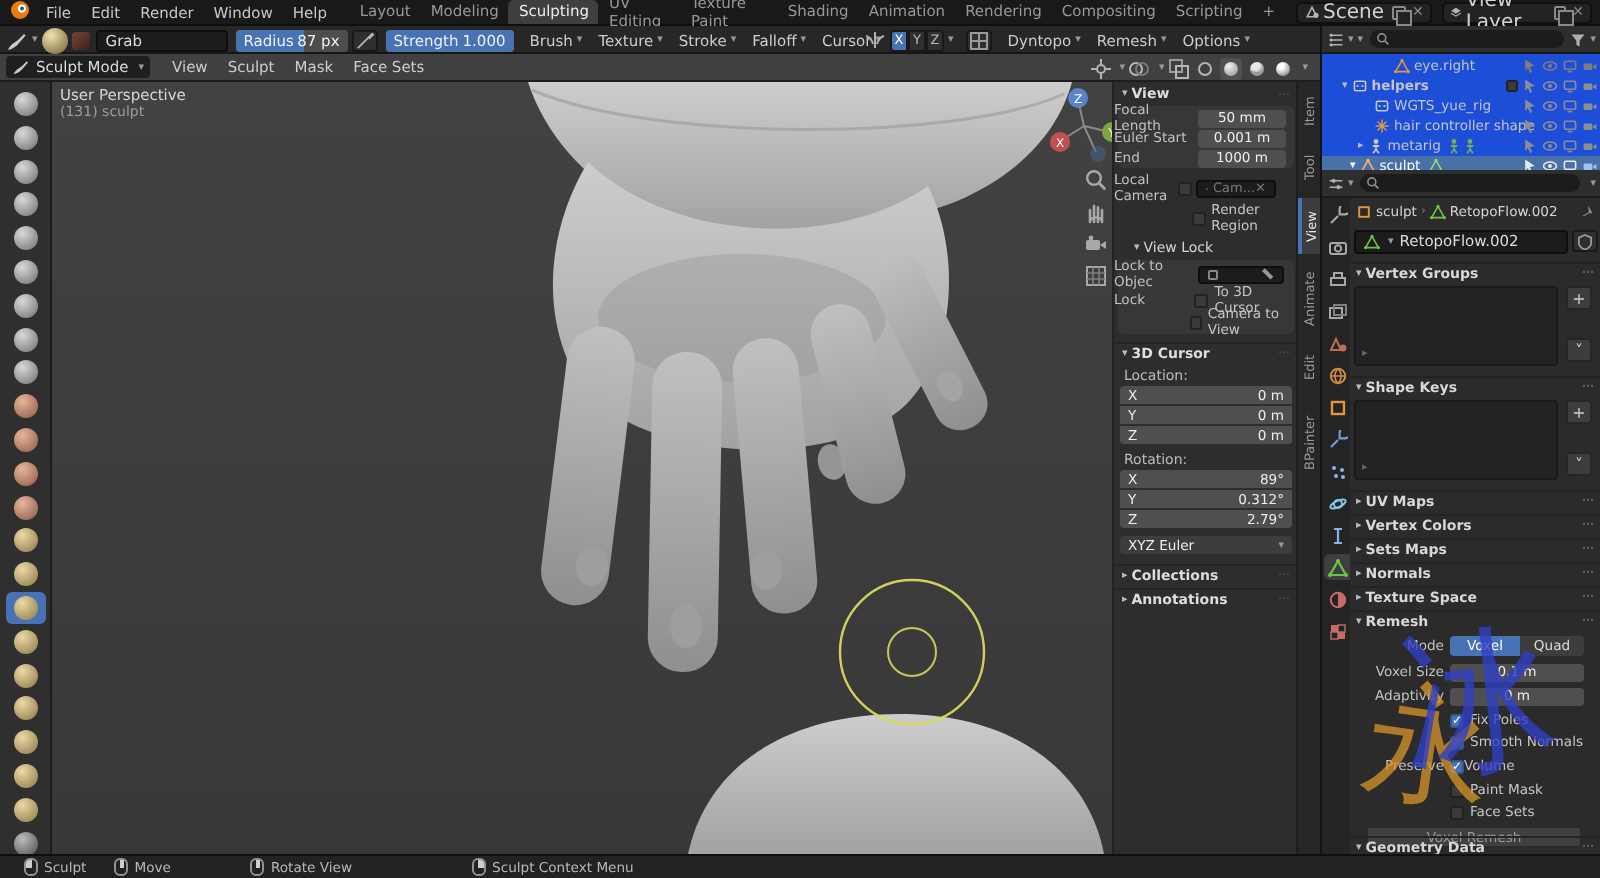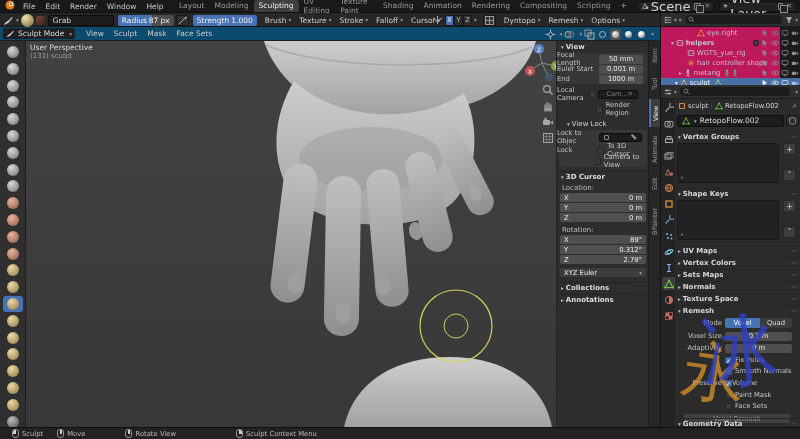--- a/index.html
+++ b/index.html
@@ -8,37 +8,37 @@
           font-size:8px; color:#c6c6c6; -webkit-font-smoothing:antialiased; }
   .abs { position:absolute; }
   .flex { display:flex; align-items:center; }
   .ddv { font-size:5.5px; color:#9a9a9a; margin-left:2px; }
   
   #topbar { left:0; top:0; width:800px; height:13px; background:#191919; display:flex; align-items:center; border-bottom:1px solid #0f0f0f; }
   .menu-item { padding:0 5px; color:#c9c9c9; font-size:7.5px; cursor:default; }
   .ws-tab { padding:1px 5px 2px; color:#989898; font-size:7.5px; border-radius:3px 3px 0 0; }
   .ws-tab.active { background:#3f3f3f; color:#efefef; }
   .id-block { display:flex; align-items:center; background:#232323; border:1px solid #101010; border-radius:3px; height:11px; padding:0 3px; margin-left:5px; }
-  .id-block .txt { color:#d2d2d2; font-size:13px; margin:0 4px 0 2px; }
+  .id-block .txt { color:#d2d2d2; font-size:10px; margin:0 4px 0 2px; }
   .mini-ico { width:8px; height:8px; display:inline-block; }
   .x-btn { color:#8a8a8a; font-size:7px; margin-left:3px; }
   .copy-ico { width:7px; height:7px; border:1px solid #8a8a8a; border-radius:1px; position:relative; }
   .copy-ico:after { content:""; position:absolute; left:1px; top:1px; width:6px; height:6px; border:1px solid #8a8a8a; background:#232323; }
   
   #row2 { left:0; top:13px; width:800px; height:14px; background:#272727; border-bottom:1px solid #161616; }
   .slider { height:11px; border-radius:2px; background:#4d4d4d; position:relative; overflow:hidden; display:flex; align-items:center; justify-content:space-between; padding:0 4px; font-size:7.5px; color:#f0f0f0; }
   .slider .fill { position:absolute; left:0; top:0; bottom:0; background:#4772b3; }
   .slider span { position:relative; z-index:1; }
   .darkfield { height:11px; background:#1c1c1c; border:1px solid #0e0e0e; border-radius:2px; color:#dcdcdc; font-size:7.5px; display:flex; align-items:center; padding:0 4px; }
   .pop { font-size:7.5px; color:#cdcdcd; padding:0 4px; display:flex; align-items:center; }
   .axis-btn { width:9px; height:11px; display:flex; align-items:center; justify-content:center; background:#2f2f2f; border:1px solid #191919; color:#bbb; font-size:6.5px; }
   .axis-btn.on { background:#4772b3; color:#fff; }
   .icon-btn { width:13px; height:11px; background:#2f2f2f; border:1px solid #191919; border-radius:2px; display:flex; align-items:center; justify-content:center; }
   
-  #vph { left:0; top:27px; width:660px; height:14px; background:#0c4a6e; border-bottom:1px solid #1d1d1d; }
+  #vph { left:0; top:27px; width:660px; height:14px; background:#404040; border-bottom:1px solid #1d1d1d; }
   .vph-menu { padding:0 5px; font-size:7.5px; color:#cdcdcd; }
   .shade-ico { width:11px; height:11px; border-radius:2px; display:flex; align-items:center; justify-content:center; }
   .shade-ico.active { background:#505050; }
   .sphere { width:7px; height:7px; border-radius:50%; background:radial-gradient(circle at 35% 30%, #f2f2f2, #8a8a8a); }
   .sphere.wire { background:none; border:1px solid #b5b5b5; }
   .sphere.mat { background:radial-gradient(circle at 35% 30%, #e8e8e8 40%, #777 ); border-bottom:2px solid #999;}
   .sphere.rend { background:radial-gradient(circle at 35% 30%, #fff 20%, #666); }
   
   #ltoolbar { left:0; top:41px; width:26px; height:386px; background:#2f2f2f; border-right:1px solid #1c1c1c; }
   .brush-btn { position:absolute; left:3px; width:20px; height:16px; border-radius:3px; display:flex; align-items:center; justify-content:center; }
@@ -58,21 +58,21 @@
   .dots { position:absolute; right:3px; color:#5c5c5c; font-size:6px; letter-spacing:1px; }
   .chk { width:7px; height:7px; border-radius:1.5px; background:#3a3a3a; border:1px solid #222; display:inline-flex; align-items:center; justify-content:center; color:#fff; font-size:6px; }
   .chk.on { background:#4772b3; border-color:#33568c; }
   .subbox { position:absolute; left:2px; width:88px; background:#373737; border-radius:3px; }
   .kv { position:absolute; left:3px; width:86px; height:9px; background:#4f4f4f; display:flex; align-items:center; justify-content:space-between; padding:0 4px; color:#ededed; font-size:6.8px; }
   
   #nptabs { left:648px; top:41px; width:12px; height:386px; background:#262626; border-left:1px solid #1d1d1d; }
   .nptab { position:absolute; left:0; width:12px; writing-mode:vertical-rl; transform:rotate(180deg); font-size:6.5px; color:#9a9a9a; display:flex; align-items:center; justify-content:center; }
   .nptab.active { background:#3d3d3d; color:#e8e8e8; border-right:2px solid #4772b3; }
   
-  #outliner { left:660px; top:13px; width:120px; height:72px; background:#be185d; border-left:1px solid #131313; }
+  #outliner { left:660px; top:13px; width:140px; height:72px; background:#1d4ed8; border-left:1px solid #131313; }
   #outliner-header { position:absolute; left:0; top:0; width:140px; height:14px; background:#2e2e2e; border-bottom:1px solid #1a1a1a; display:flex; align-items:center; padding:0 3px; }
   .srch { flex:1; height:9px; background:#1c1c1c; border-radius:5px; margin:0 3px; display:flex; align-items:center; padding:0 3px; color:#777; font-size:6.5px; }
   .ol-row { position:absolute; left:0; width:140px; height:10px; display:flex; align-items:center; font-size:6.8px; color:#c4c4c4; }
   .ol-row.sel { background:#4a70a8; color:#fff; }
   .ol-icons { position:absolute; right:2px; display:flex; gap:2px; align-items:center; }
   .oi { width:8px; height:8px; }
   
   #props { left:660px; top:85px; width:140px; height:342px; background:#2b2b2b; border-left:1px solid #131313; }
   #props-tabs { position:absolute; left:0; top:14px; width:14px; height:328px; background:#242424; }
   .ptab { position:absolute; left:1px; width:13px; height:13px; display:flex; align-items:center; justify-content:center; }

